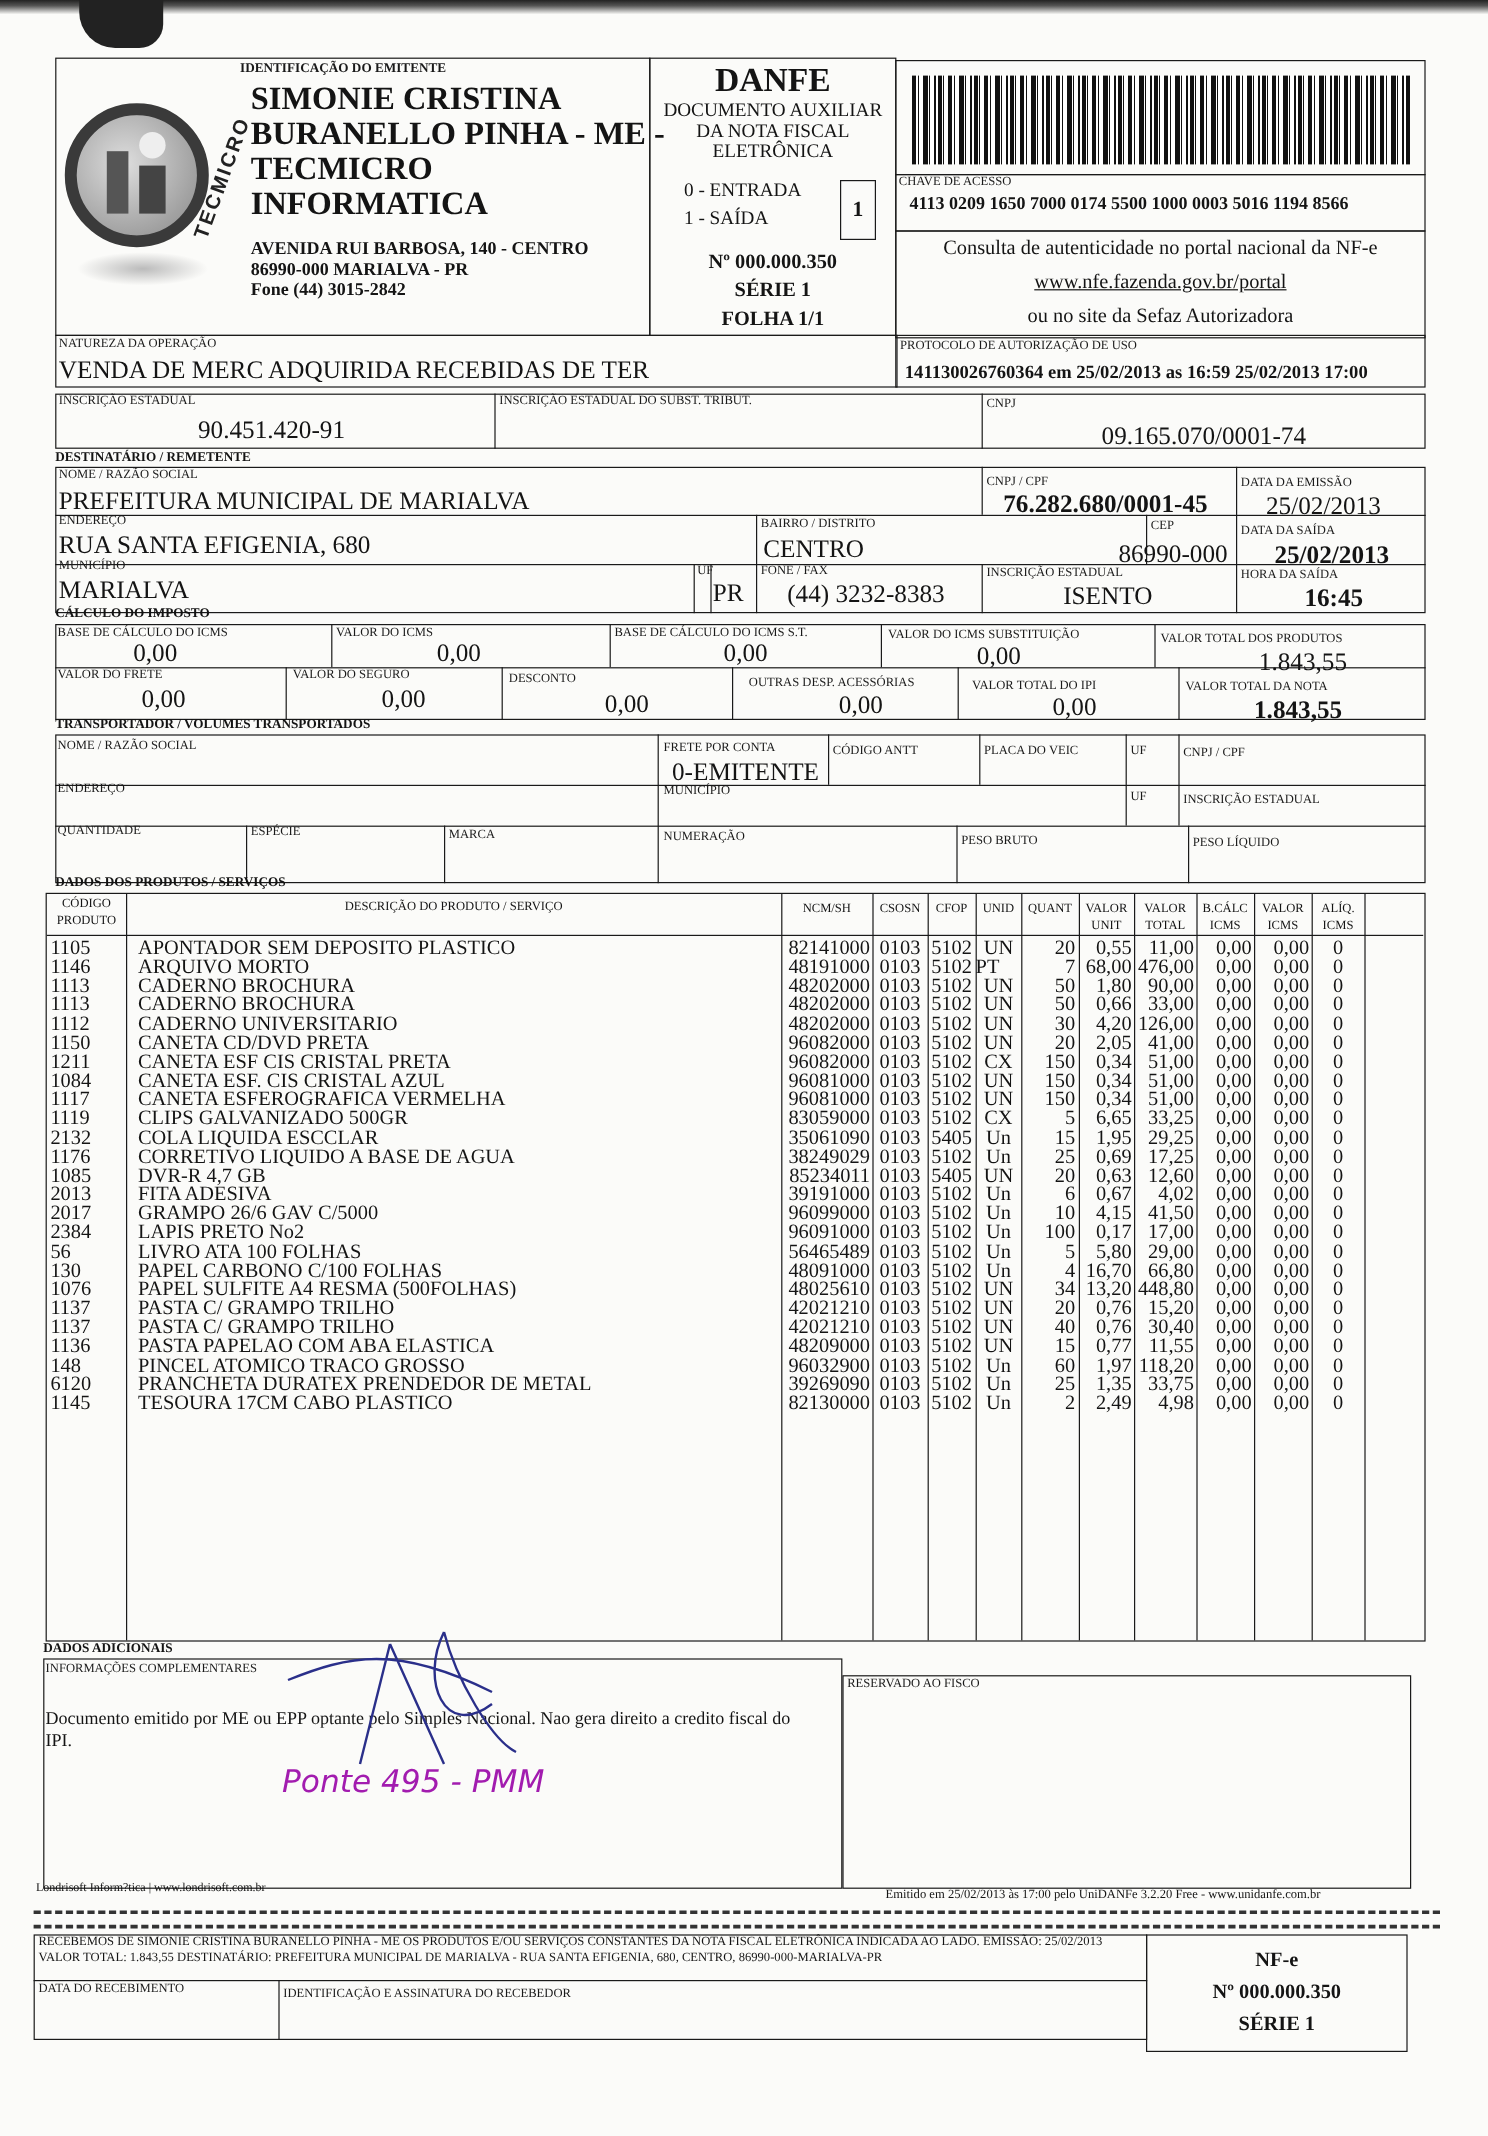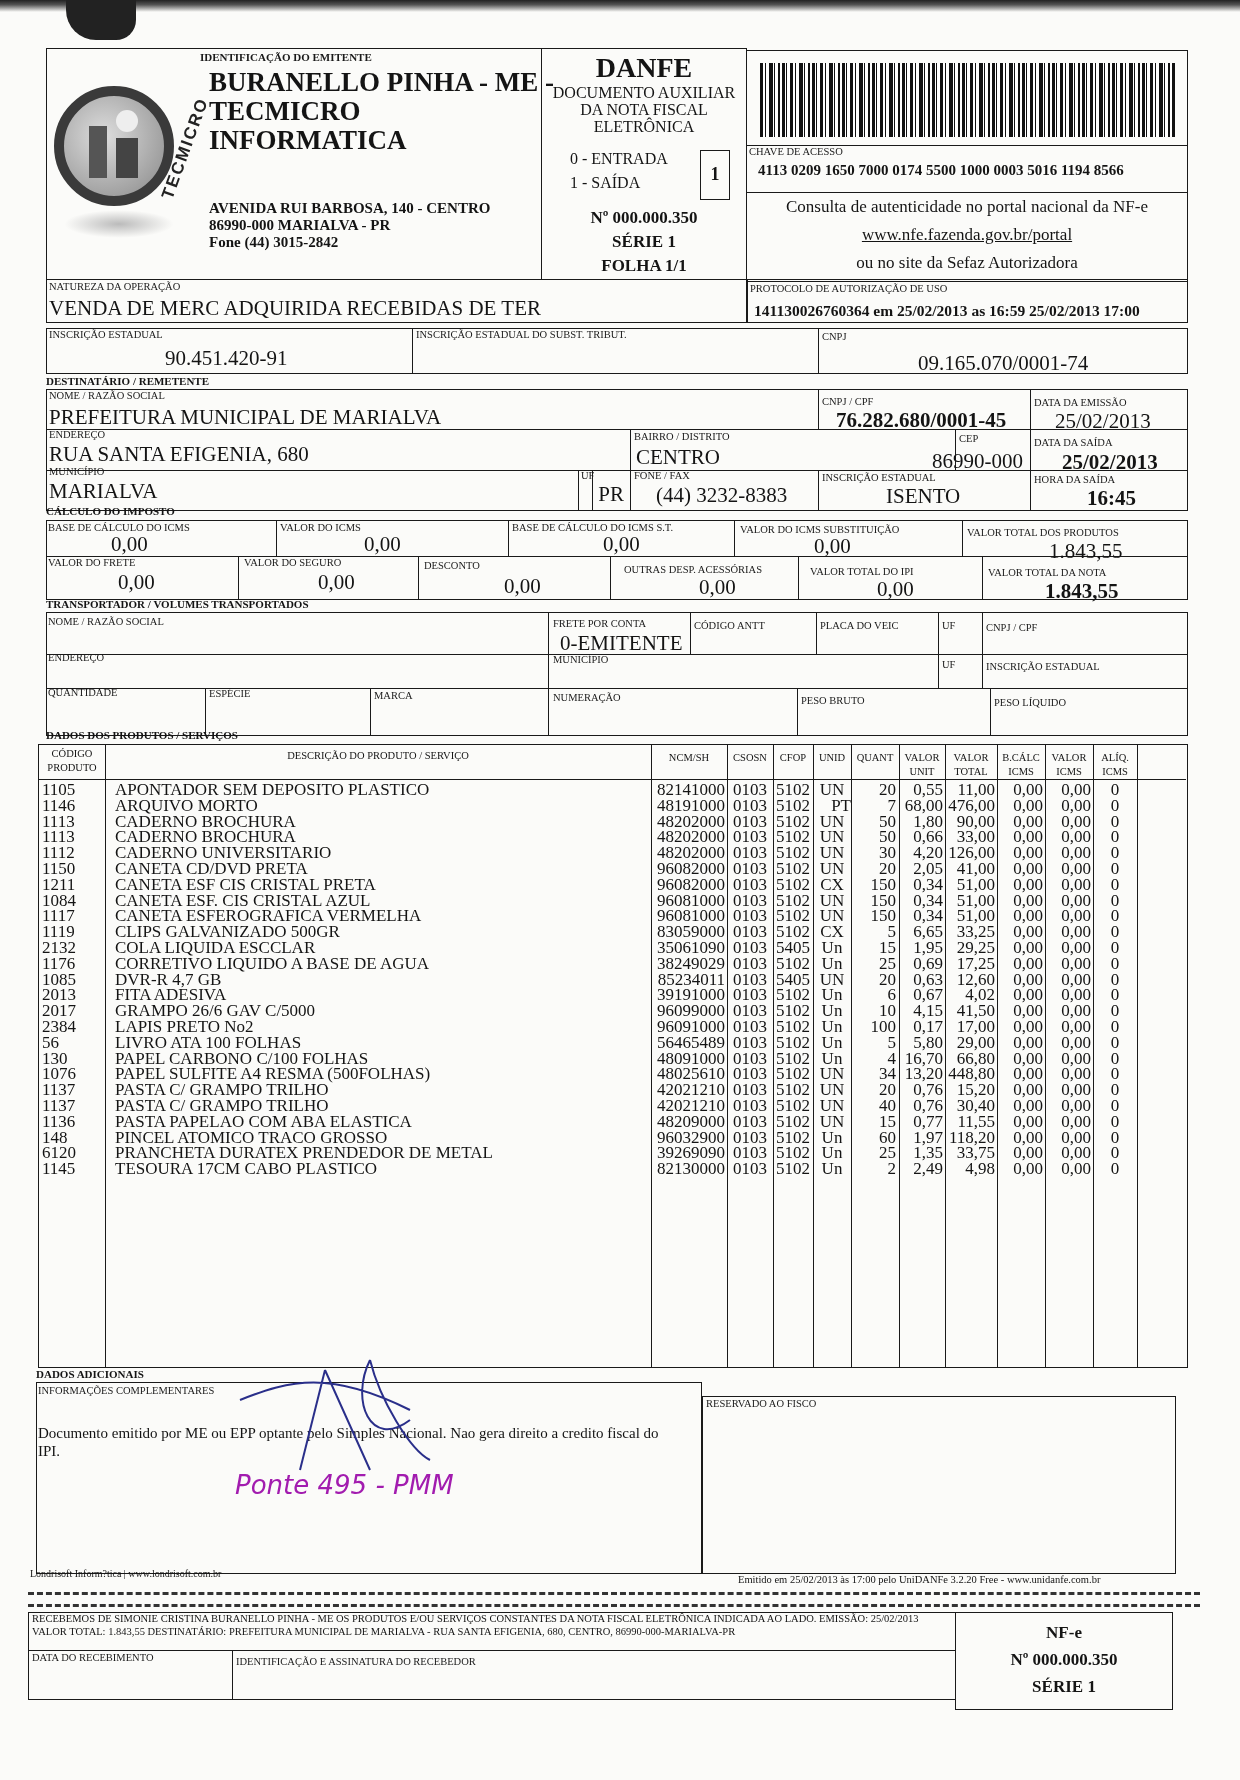--- a/index.html
+++ b/index.html
@@ -48,20 +48,21 @@
 <div>
   <div class="logo">
     <div class="logo-i1"></div>
     <div class="logo-i2"></div>
     <div class="logo-i3"></div>
   </div>
   <div class="logo-shadow"></div>
   <div class="logo-text" style="left:158px;top:195px;">TECMICRO</div>
 </div>
 <div class="abs" style="left:209px;top:68px;font-weight:bold;font-size:27px;line-height:29px;">
+  <div>SIMONIE CRISTINA</div>
   <div>BURANELLO PINHA - ME -</div>
   <div>TECMICRO</div>
   <div>INFORMATICA</div>
 </div>
 <div class="abs" style="left:209px;top:200px;font-weight:bold;font-size:15px;line-height:17px;">
   <div>AVENIDA RUI BARBOSA, 140 - CENTRO</div>
   <div>86990-000 MARIALVA - PR</div>
   <div>Fone (44) 3015-2842</div>
 </div>
 
@@ -129,21 +130,21 @@
 <div class="val" style="left:636px;top:446px;">CENTRO</div>
 <div class="lbl" style="left:959px;top:433px;">CEP</div>
 <div class="val" style="left:932px;top:450px;">86990-000</div>
 <div class="lbl" style="left:1034px;top:437px;">DATA DA SAÍDA</div>
 <div class="valb" style="left:1062px;top:451px;">25/02/2013</div>
 
 <div class="lbl" style="left:49px;top:466px;">MUNICÍPIO</div>
 <div class="val" style="left:49px;top:480px;">MARIALVA</div>
 <div class="vline" style="left:578px;top:470px;height:41px;"></div>
 <div class="lbl" style="left:581px;top:470px;">UF</div>
-<div class="val" style="left:594px;top:483px;width:30px;text-align:right;">PR</div>
+<div class="val" style="left:594px;top:483px;width:30px;">PR</div>
 <div class="lbl" style="left:634px;top:470px;">FONE / FAX</div>
 <div class="val" style="left:656px;top:484px;">(44) 3232-8383</div>
 <div class="lbl" style="left:822px;top:472px;">INSCRIÇÃO ESTADUAL</div>
 <div class="val" style="left:886px;top:485px;">ISENTO</div>
 <div class="lbl" style="left:1034px;top:474px;">HORA DA SAÍDA</div>
 <div class="valb" style="left:1087px;top:487px;">16:45</div>
 
 <div class="sect" style="left:46px;top:505px;">CÁLCULO DO IMPOSTO</div>
 <div class="box" style="left:46px;top:520px;width:1142px;height:80px;"></div>
 <div class="hline" style="left:46px;top:556px;width:1142px;"></div>
@@ -276,21 +277,21 @@
         <span style="left: 958px; width: 46px; text-align: right;">0,00</span>
         <span style="left: 1006px; width: 46px; text-align: right;">0,00</span>
         <span style="left: 1054px; width: 44px; text-align: center;">0</span>
       </div>
       <div class="prow" style="top: 52.8px;">
         <span style="left: 3px; width: 60px; text-align: left;">1146</span>
         <span style="left: 76px; width: 530px; text-align: left;">ARQUIVO MORTO</span>
         <span style="left: 612px; width: 74px; text-align: right;">48191000</span>
         <span style="left: 688px; width: 46px; text-align: center;">0103</span>
         <span style="left: 734px; width: 40px; text-align: center;">5102</span>
-        <span style="left: 774px; width: 38px; text-align: right;">PT</span>
+        <span style="left: 774px; width: 38px; text-align: left;">PT</span>
         <span style="left: 812px; width: 45px; text-align: right;">7</span>
         <span style="left: 860px; width: 44px; text-align: right;">68,00</span>
         <span style="left: 906px; width: 50px; text-align: right;">476,00</span>
         <span style="left: 958px; width: 46px; text-align: right;">0,00</span>
         <span style="left: 1006px; width: 46px; text-align: right;">0,00</span>
         <span style="left: 1054px; width: 44px; text-align: center;">0</span>
       </div>
       <div class="prow" style="top: 68.6px;">
         <span style="left: 3px; width: 60px; text-align: left;">1113</span>
         <span style="left: 76px; width: 530px; text-align: left;">CADERNO BROCHURA</span>

